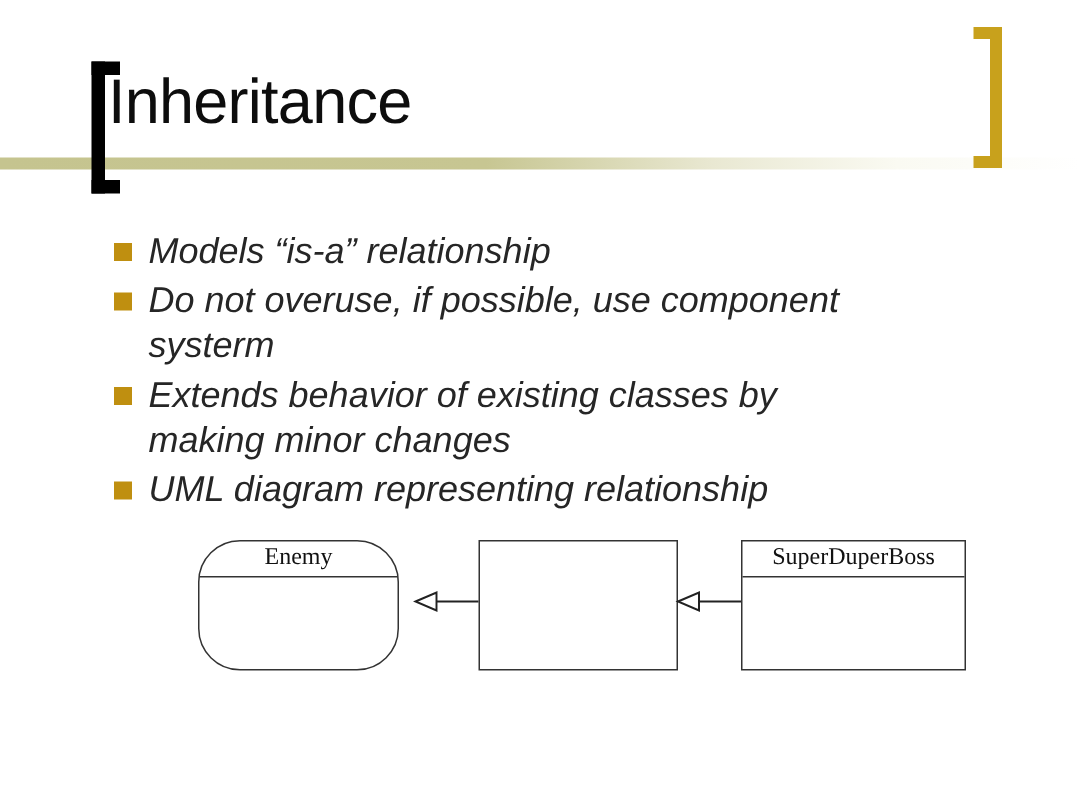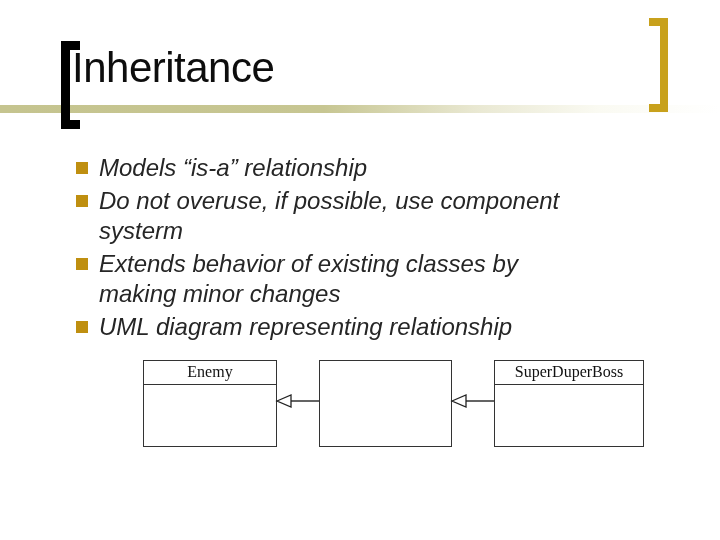--- a/index.html
+++ b/index.html
@@ -49,21 +49,21 @@
     position:absolute;top:360px;height:87px;background:#fff;
     border:1.5px solid #333;box-sizing:border-box;z-index:3;
   }
   .uml-box .uml-title{
     height:24px;border-bottom:1.5px solid #333;box-sizing:border-box;
     text-align:center;line-height:22px;
     font-family:"Liberation Serif", serif;font-size:16px;color:#111;
     overflow:hidden;white-space:nowrap;
   }
   .uml-box .uml-body{height:61px;}
-  .uml-enemy{left:143px;width:134px;}
+  .uml-enemy{left:132px;width:134px;border-radius:28px;}
   .uml-boss{left:319px;width:133px;}
   .uml-sdb{left:494px;width:150px;}
   .uml-arrows{position:absolute;left:275px;top:390px;z-index:3;}
 </style>
 </head>
 <body>
 
 <div class="slide">
 
   <div class="divider"></div>

